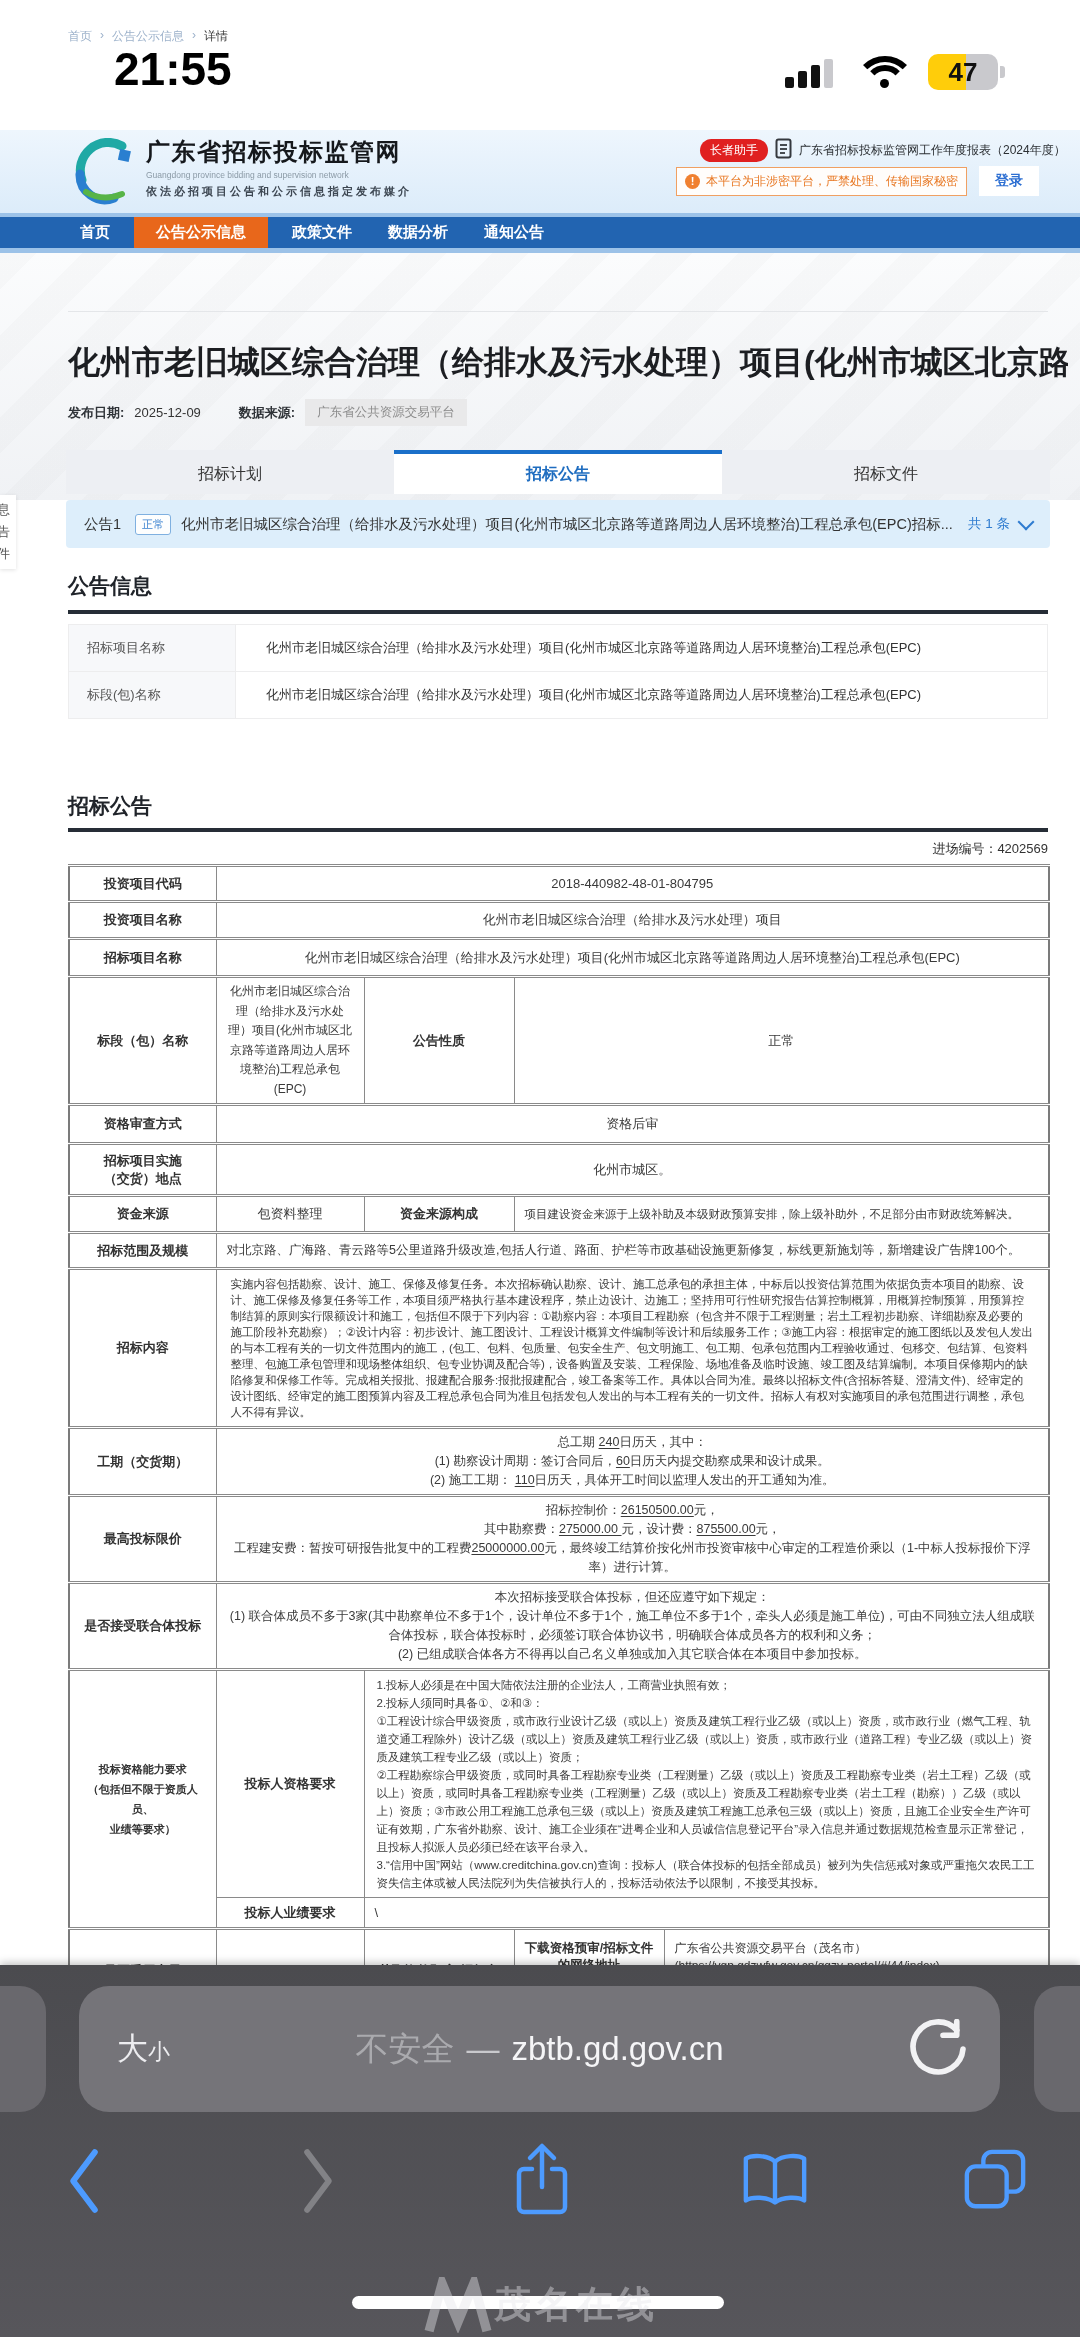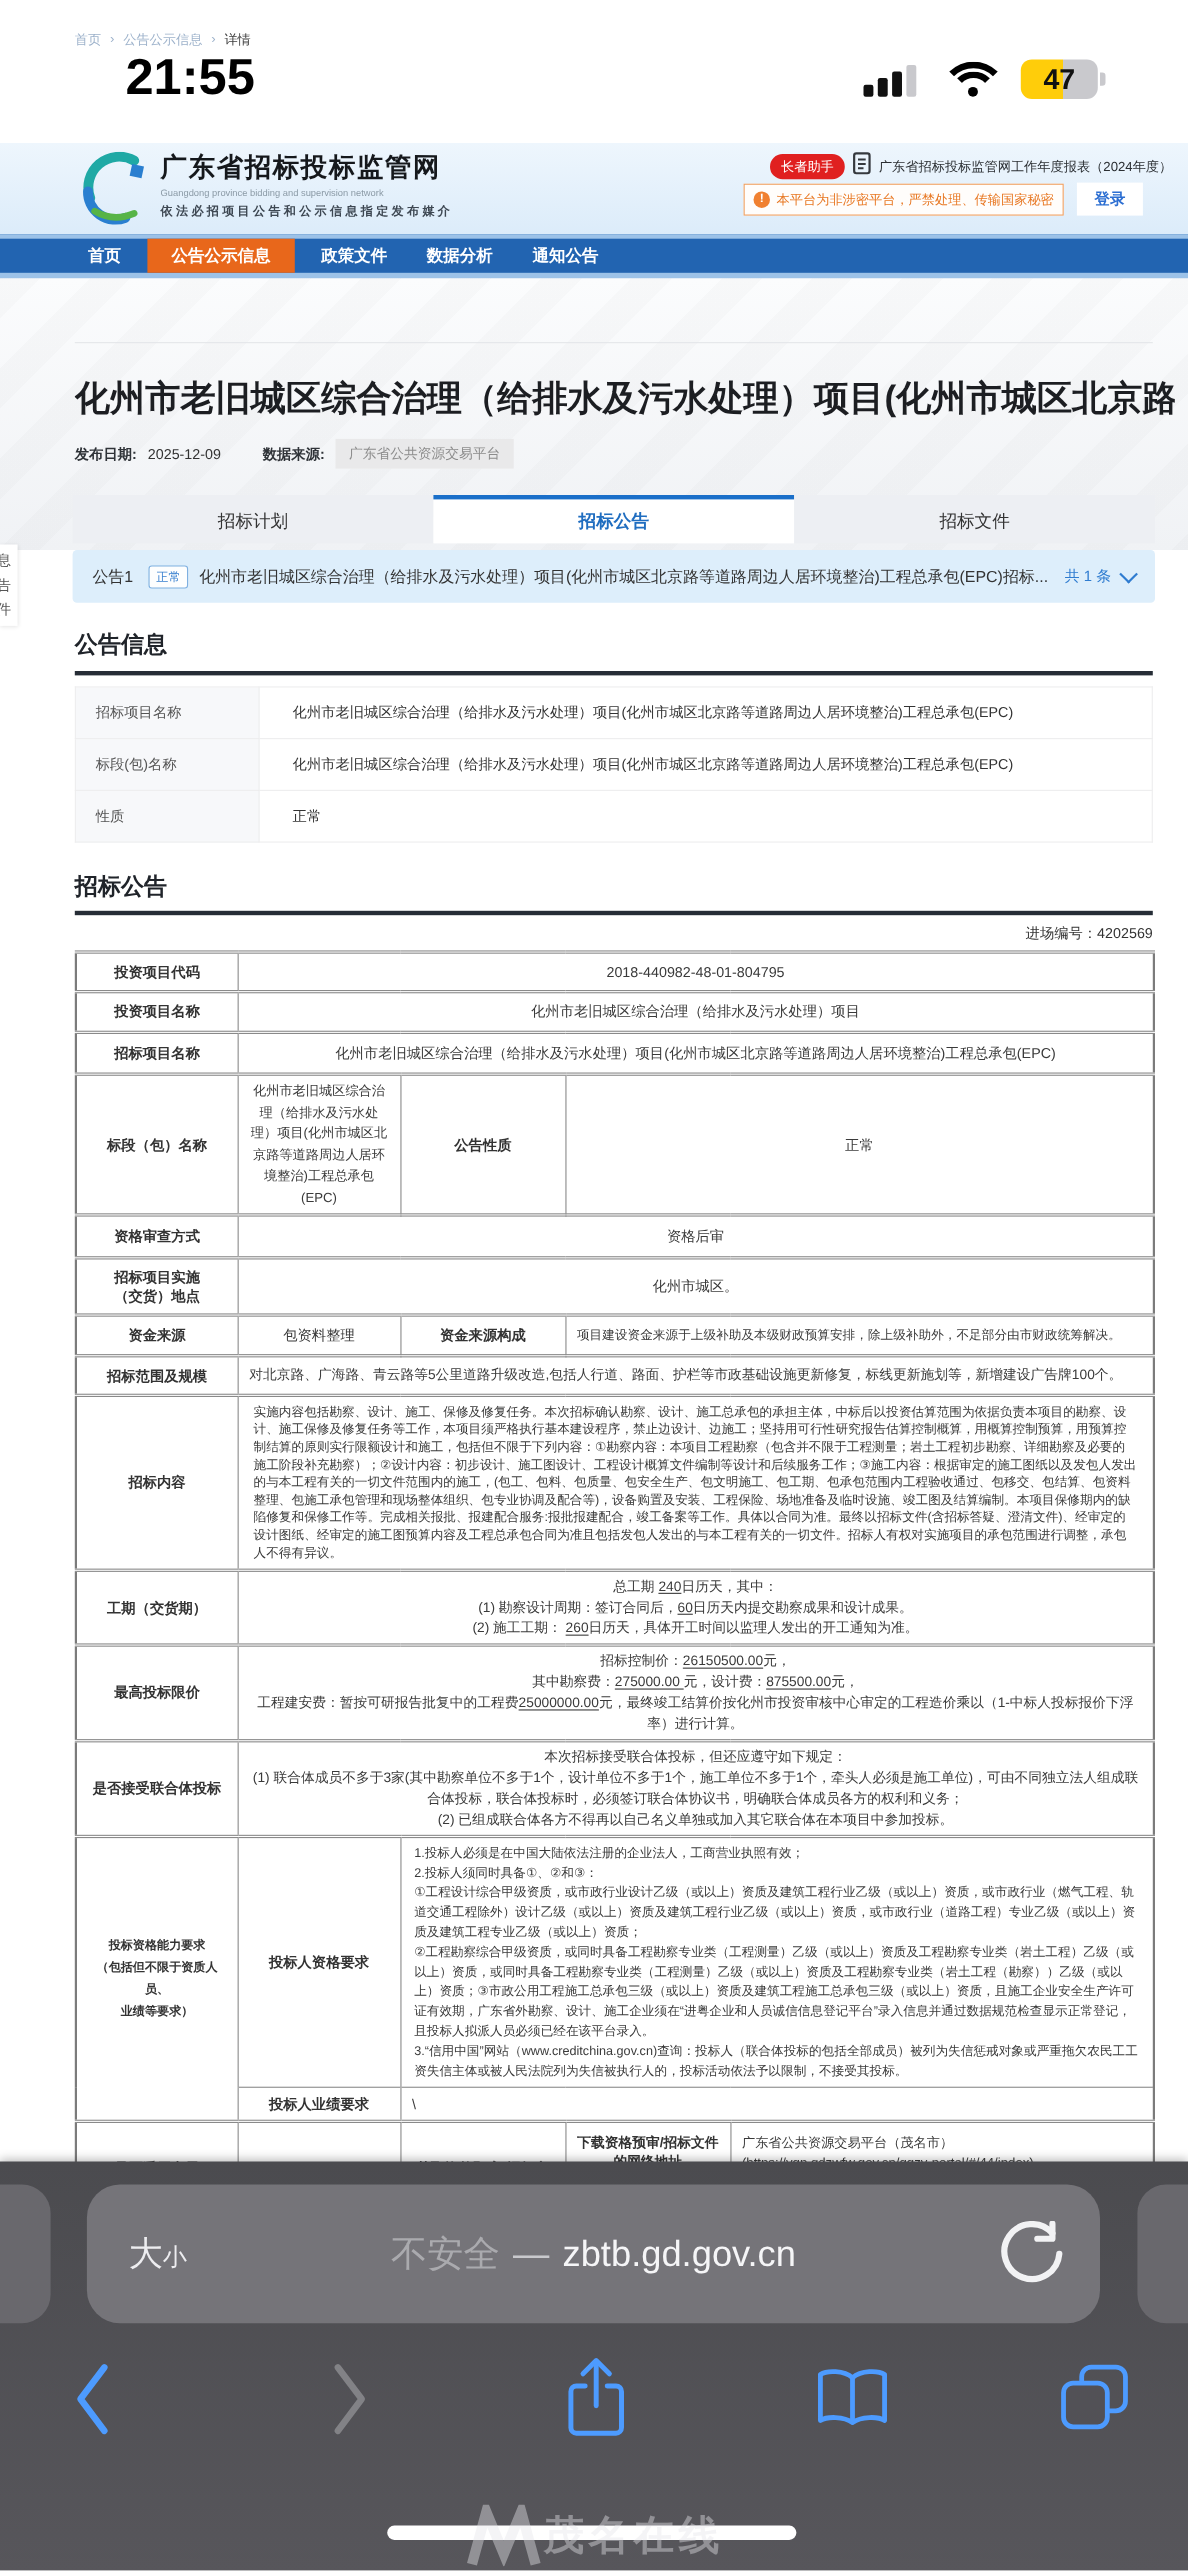--- a/index.html
+++ b/index.html
@@ -240,24 +240,20 @@
   <table class="t1">
     <tbody>
         <tr>
       <td class="lb">招标项目名称</td>
       <td class="vl">化州市老旧城区综合治理（给排水及污水处理）项目(化州市城区北京路等道路周边人居环境整治)工程总承包(EPC)</td>
     </tr>
     <tr>
       <td class="lb">标段(包)名称</td>
       <td class="vl">化州市老旧城区综合治理（给排水及污水处理）项目(化州市城区北京路等道路周边人居环境整治)工程总承包(EPC)</td>
     </tr>
-    <tr>
-      <td class="lb">性质</td>
-      <td class="vl">正常</td>
-    </tr>
   </tbody>
     </table>
 
   <div class="sec-title" style="top:792px">招标公告</div>
   <div class="sec-rule" style="top:828px"></div>
   <div class="entry"><span>进场编号：</span><span>4202569</span></div>
 
   <table class="t2">
     <colgroup>
         <col style="width:147px">
@@ -308,21 +304,21 @@
     </tr>
     <tr style="height:153px">
       <td class="hd">招标内容</td>
       <td colspan="4" class="para">实施内容包括勘察、设计、施工、保修及修复任务。本次招标确认勘察、设计、施工总承包的承担主体，中标后以投资估算范围为依据负责本项目的勘察、设计、施工保修及修复任务等工作，本项目须严格执行基本建设程序，禁止边设计、边施工；坚持用可行性研究报告估算控制概算，用概算控制预算，用预算控制结算的原则实行限额设计和施工，包括但不限于下列内容：①勘察内容：本项目工程勘察（包含并不限于工程测量；岩土工程初步勘察、详细勘察及必要的施工阶段补充勘察）；②设计内容：初步设计、施工图设计、工程设计概算文件编制等设计和后续服务工作；③施工内容：根据审定的施工图纸以及发包人发出的与本工程有关的一切文件范围内的施工，(包工、包料、包质量、包安全生产、包文明施工、包工期、包承包范围内工程验收通过、包移交、包结算、包资料整理、包施工承包管理和现场整体组织、包专业协调及配合等)，设备购置及安装、工程保险、场地准备及临时设施、竣工图及结算编制。本项目保修期内的缺陷修复和保修工作等。完成相关报批、报建配合服务:报批报建配合，竣工备案等工作。具体以合同为准。最终以招标文件(含招标答疑、澄清文件)、经审定的设计图纸、经审定的施工图预算内容及工程总承包合同为准且包括发包人发出的与本工程有关的一切文件。招标人有权对实施项目的承包范围进行调整，承包人不得有异议。</td>
     </tr>
     <tr style="height:66px">
       <td class="hd">工期（交货期）</td>
       <td colspan="4" class="midlines">
         <div><span>总工期 </span><span class="u">240</span><span>日历天，其中：</span></div>
         <div><span>(1) 勘察设计周期：签订合同后，</span><span class="u">60</span><span>日历天内提交勘察成果和设计成果。</span></div>
-        <div><span>(2) 施工工期： </span><span class="u">260</span><span>日历天，具体开工时间以监理人发出的开工通知为准。</span></div>
+        <div><span>(2) 施工工期： </span><span class="u">110</span><span>日历天，具体开工时间以监理人发出的开工通知为准。</span></div>
       </td>
     </tr>
     <tr style="height:70px">
       <td class="hd">最高投标限价</td>
       <td colspan="4" class="midlines">
         <div><span>招标控制价：</span><span class="u">26150500.00</span><span>元，</span></div>
         <div><span>其中勘察费：</span><span class="u">275000.00 </span><span>元，设计费：</span><span class="u">875500.00</span><span>元，</span></div>
         <div><span>工程建安费：暂按可研报告批复中的工程费</span><span class="u">25000000.00</span><span>元，最终竣工结算价按化州市投资审核中心审定的工程造价乘以（1-中标人投标报价下浮率）进行计算。</span></div>
       </td>
     </tr>

